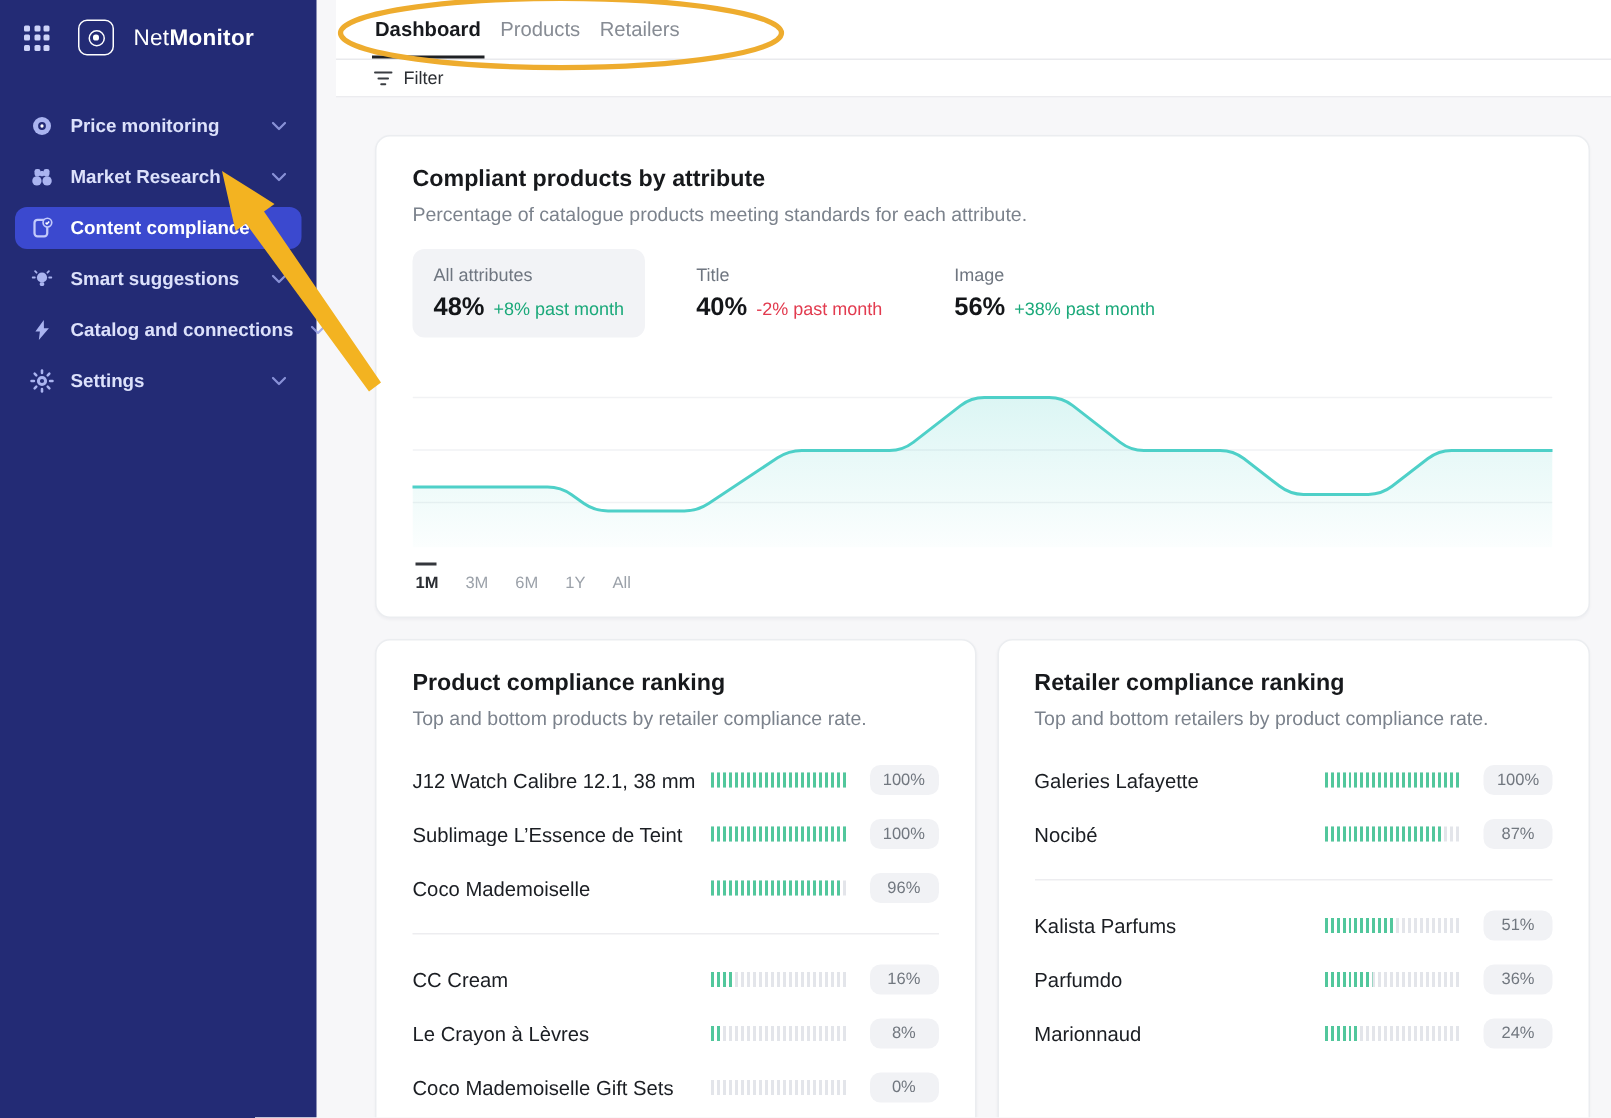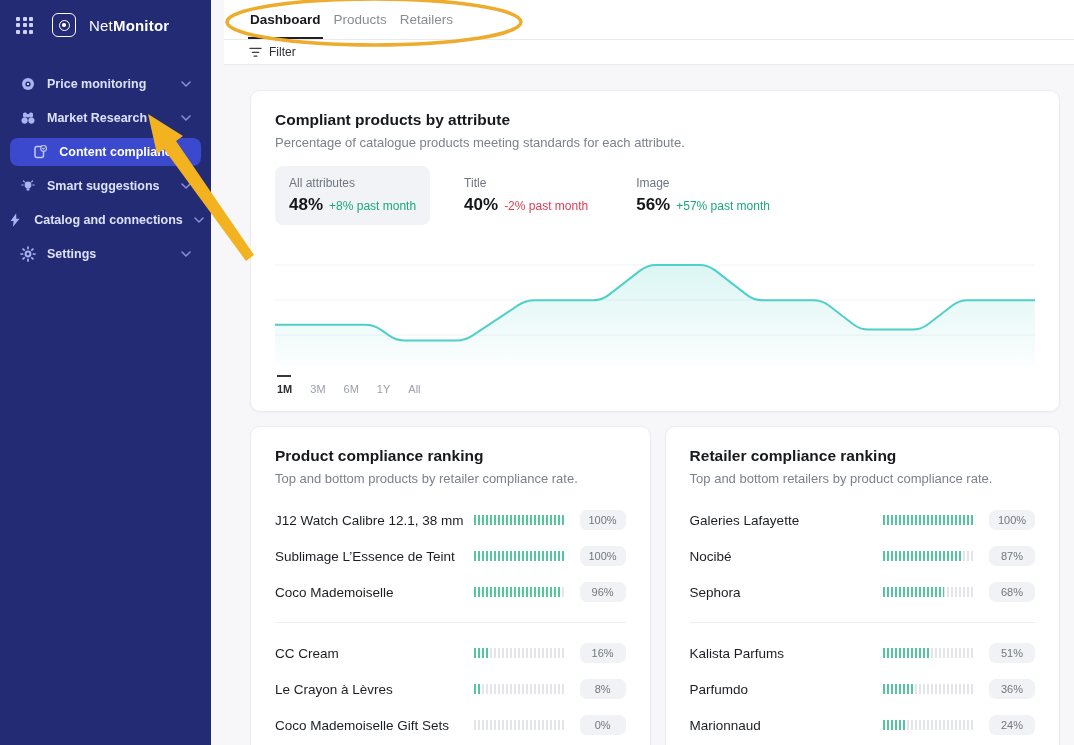--- a/index.html
+++ b/index.html
@@ -16,21 +16,21 @@
   .brand-mark { width:24px; height:24px; border:1.7px solid #fff; border-radius:6px;
     display:flex; align-items:center; justify-content:center; margin-left:6px; }
   .brand-mark .eye { width:11px; height:11px; border:1.6px solid #fff; border-radius:50%;
     display:flex; align-items:center; justify-content:center; }
   .brand-mark .eye i { width:3.5px; height:3.5px; background:#fff; border-radius:50%; }
   .brand-name { font-size:15px; color:#fff; letter-spacing:.2px; }
   .brand-name b { font-weight:700; }
 
   .nav { margin-top:22px; }
   .side-item { display:flex; align-items:center; gap:11px; margin:0 10px 6px 10px;
-    padding:6px 10px; border-radius:8px; cursor:pointer; height:28px;justify-content:center; }
+    padding:6px 10px; border-radius:8px; cursor:pointer; height:28px; }
   .side-item.active { background:#3b49cf; }
   .side-item .s-icon { width:16px; height:16px; flex:0 0 16px; display:flex; }
   .side-item .s-icon svg { width:16px; height:16px; }
   .side-label { font-size:12.5px; font-weight:600; color:#dce1fb; white-space:nowrap; }
   .side-item.active .side-label { color:#fff; }
   .side-chevron { margin-left:auto; width:10px; height:7px; display:flex; opacity:.85; }
 
   
   .main { position:absolute; left:224px; top:0; right:0; bottom:0; background:#f7f7f9; }
   .tabbar { height:40px; background:#fff; border-bottom:1px solid #e9eaed;
@@ -255,21 +255,21 @@
               <div class="stat-label">Title</div>
               <div class="stat-line">
                 <span class="stat-value">40%</span>
                 <span class="stat-delta down">-2% past month</span>
               </div>
             </div>
             <div class="stat">
               <div class="stat-label">Image</div>
               <div class="stat-line">
                 <span class="stat-value">56%</span>
-                <span class="stat-delta up">+57% past month</span>
+                <span class="stat-delta up">+38% past month</span>
               </div>
             </div>
           </div>
         <div class="chart-wrap">
           <svg id="chart-svg" viewBox="0 0 780 122" preserveAspectRatio="none">
               <defs>
                 <linearGradient id="tealfill" x1="0" y1="0" x2="0" y2="1">
                   <stop offset="0" stop-color="#4ed0c8" stop-opacity="0.20"></stop>
                   <stop offset="1" stop-color="#4ed0c8" stop-opacity="0.02"></stop>
                 </linearGradient>
@@ -353,27 +353,20 @@
                 </div>
                 <span class="badge">100%</span>
               </div>
               <div class="rank-row">
                 <span class="rank-name">Nocibé</span>
                 <div class="track">
                   <div class="fill" style="width: 87%;"></div>
                 </div>
                 <span class="badge">87%</span>
               </div>
-              <div class="rank-row">
-                <span class="rank-name">Sephora</span>
-                <div class="track">
-                  <div class="fill" style="width: 68%;"></div>
-                </div>
-                <span class="badge">68%</span>
-              </div>
               <div class="group-divider"></div>
               <div class="rank-row">
                 <span class="rank-name">Kalista Parfums</span>
                 <div class="track">
                   <div class="fill" style="width: 51%;"></div>
                 </div>
                 <span class="badge">51%</span>
               </div>
               <div class="rank-row">
                 <span class="rank-name">Parfumdo</span>

